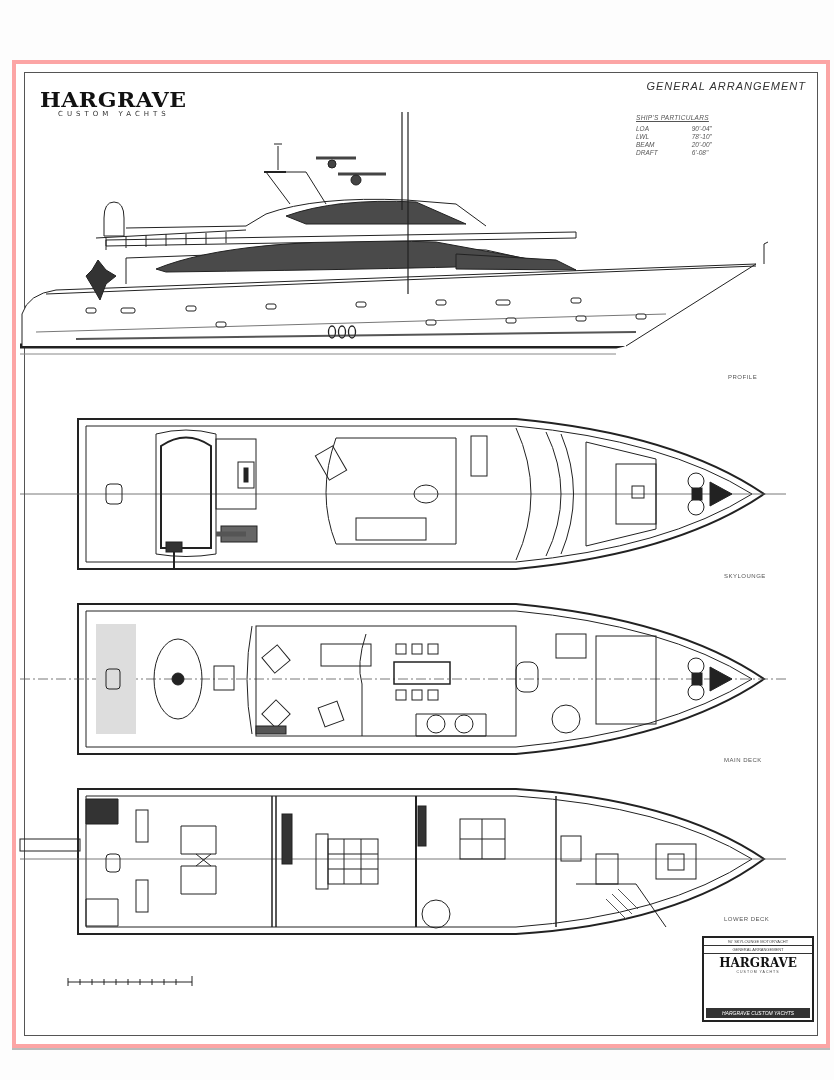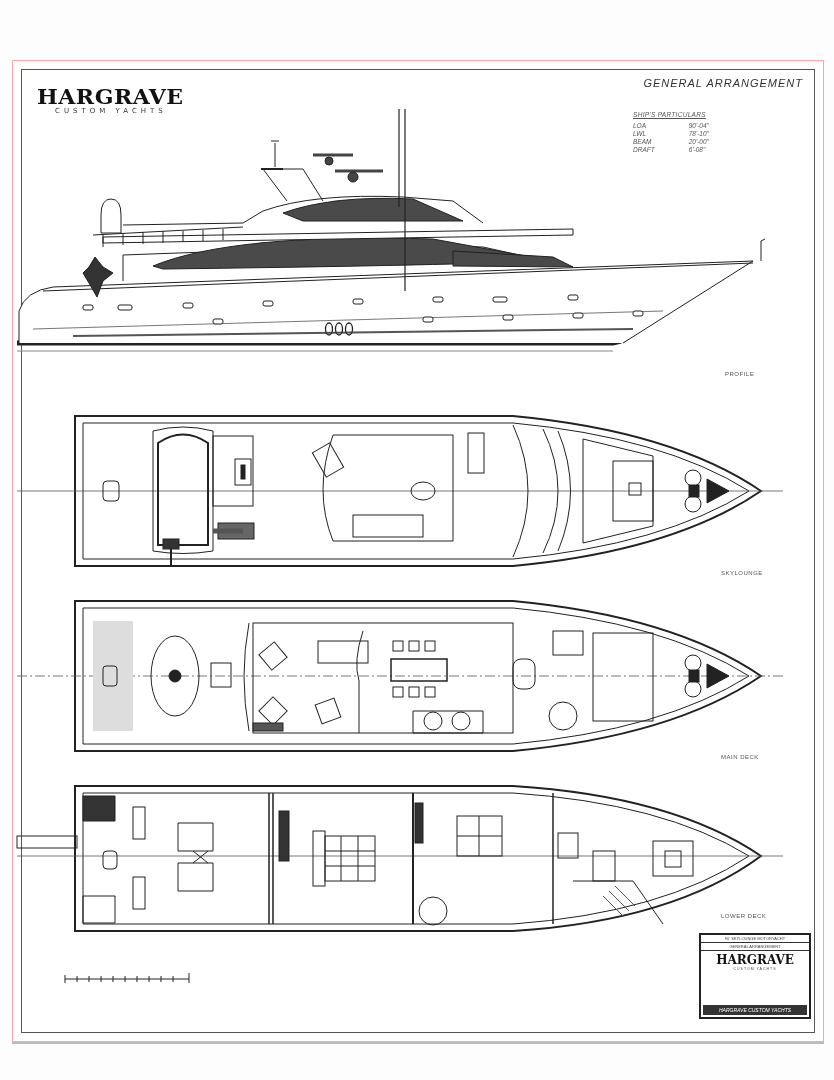--- a/index.html
+++ b/index.html
@@ -1,17 +1,17 @@
 <!DOCTYPE html>
 <html><head>
 <meta charset="utf-8">
 <style>
   html, body { margin:0; padding:0; background:#fdfdfd; }
   body { width:834px; height:1080px; position:relative; overflow:hidden; font-family:"Liberation Sans", sans-serif; color:#222; }
-  .sheet { position:absolute; left:12px; top:60px; width:810px; height:980px; border:1px solid #fca5a5; box-shadow:0 2px 0 #bbb; background:#fff; }
+  .sheet { position:absolute; left:12px; top:60px; width:810px; height:980px; border:4px solid #fca5a5; box-shadow:0 2px 0 #bbb; background:#fff; }
   .inner { position:absolute; left:8px; top:8px; right:8px; bottom:8px; border:1.5px solid #555; }
   .brand { position:absolute; left:24px; top:22px; }
   .brand-name { font-family:"DejaVu Serif", serif; font-weight:bold; font-size:22px; letter-spacing:0.5px; color:#111; transform:scaleY(0.95); }
   .brand-sub { font-family:"DejaVu Sans", sans-serif; font-size:7px; letter-spacing:4px; color:#333; margin-left:18px; margin-top:-2px; }
   .ga-title { position:absolute; right:20px; top:16px; font-style:italic; font-size:11px; letter-spacing:1px; color:#333; }
   .particulars { position:absolute; left:620px; top:50px; font-size:6.5px; color:#555; font-style:italic; }
   .particulars .hdr { text-decoration:underline; margin-bottom:4px; letter-spacing:0.3px; }
   .particulars table { border-collapse:collapse; }
   .particulars td { padding:0 0 1px 0; }
   .particulars td.v { padding-left:34px; }

